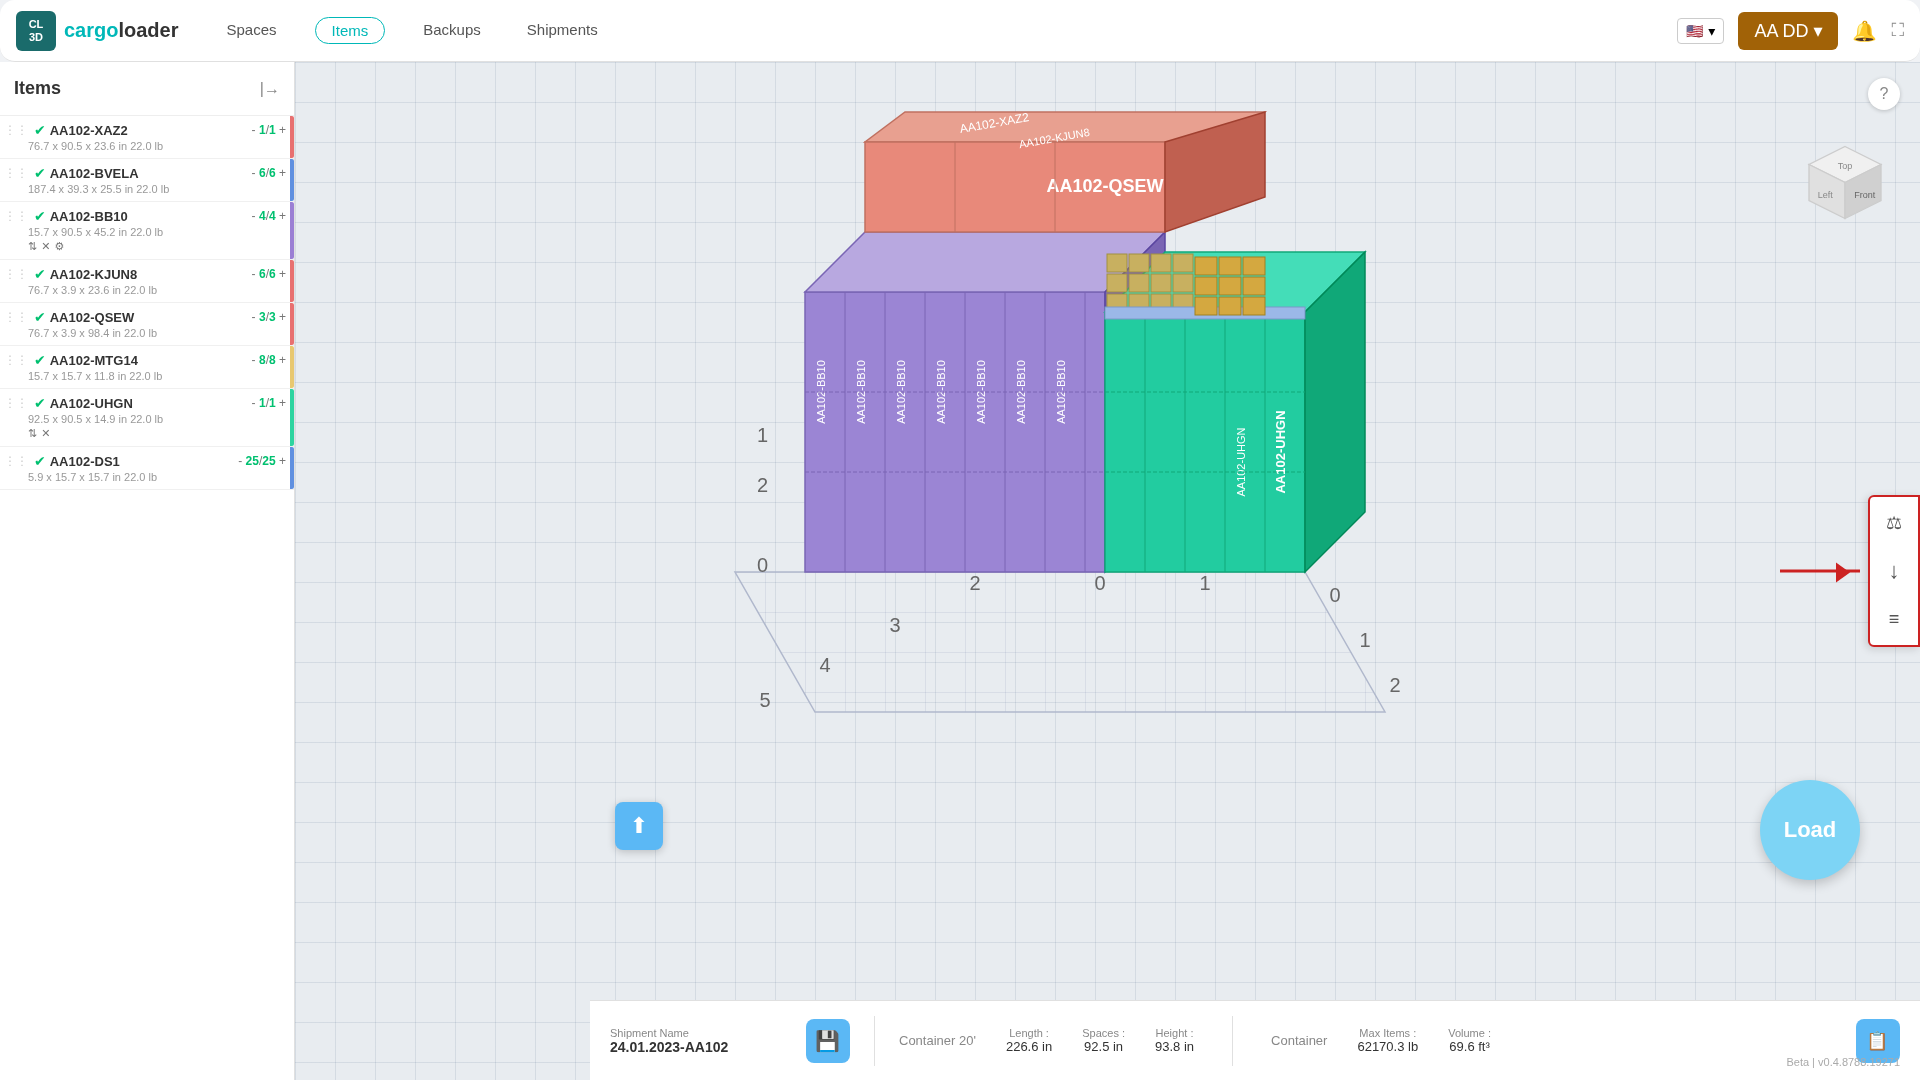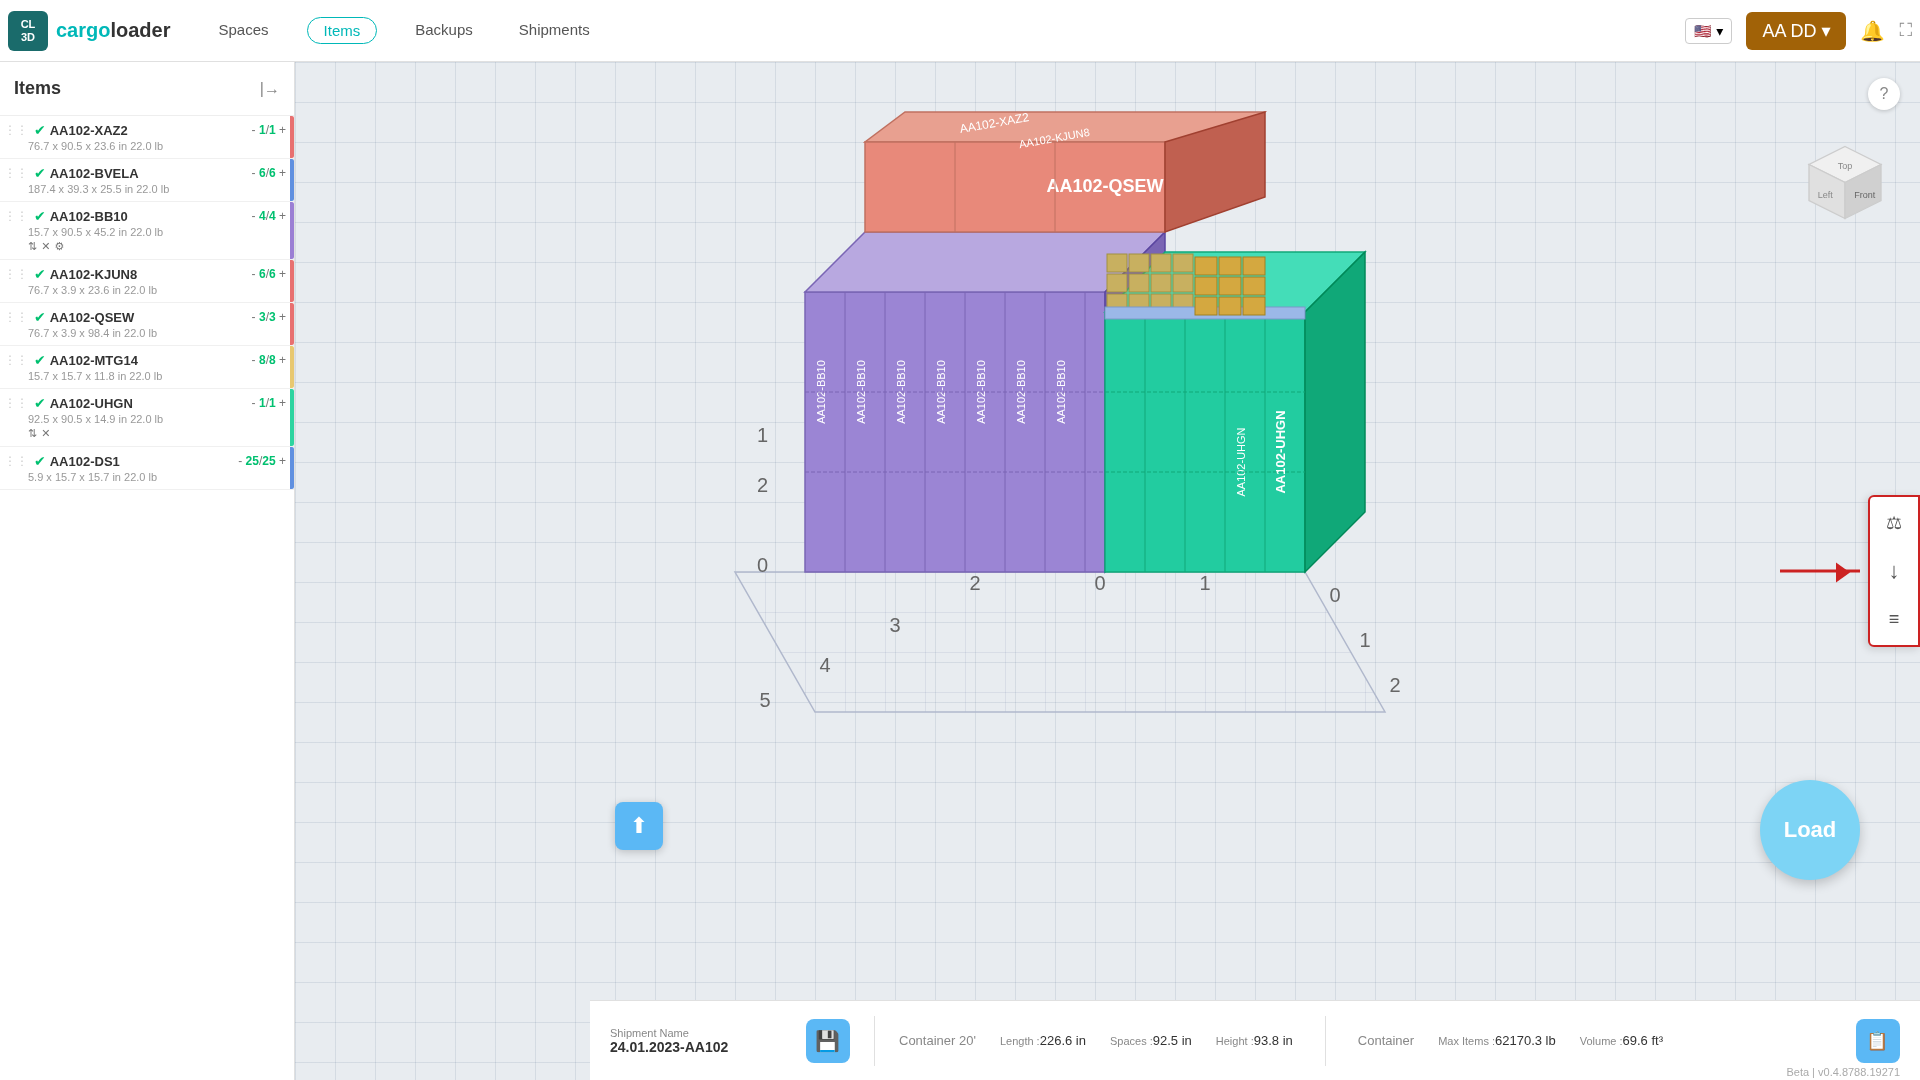--- a/index.html
+++ b/index.html
@@ -1,22 +1,22 @@
 <!DOCTYPE html>
 <html><head>
   <meta charset="utf-8">
   <style>
     * { box-sizing: border-box; margin: 0; padding: 0; }
     body { font-family: 'Segoe UI', Arial, sans-serif; background: #f0f2f5; width: 1920px; height: 1080px; overflow: hidden; }
 
     
     .navbar {
       display: flex; align-items: center; background: #fff;
-      height: 62px; padding: 0 8px; border-bottom: 1px solid #e0e0e0;
-      position: relative; z-index: 10;
+      height: 62px; padding: 0 16px; border-bottom: 1px solid #e0e0e0;
+      position: relative; z-index: 10; border-radius: 15px;
     }
     .logo-area { display: flex; align-items: center; margin-right: 40px; }
     .logo-box {
       width: 40px; height: 40px; background: #1a6b6b; border-radius: 6px;
       display: flex; align-items: center; justify-content: center;
       color: white; font-weight: bold; font-size: 11px; margin-right: 8px;
       flex-direction: column; line-height: 1.1;
     }
     .logo-text { color: #00b8b8; font-size: 20px; font-weight: bold; }
     .logo-text span { color: #333; }
@@ -161,35 +161,35 @@
     }
     .shipment-name-section { flex: 0 0 180px; }
     .shipment-label { font-size: 11px; color: #888; }
     .shipment-value { font-size: 14px; font-weight: 600; color: #333; }
     .save-btn {
       background: #5bb8f5; color: white; border: none; border-radius: 8px;
       width: 44px; height: 44px; font-size: 20px; cursor: pointer;
       display: flex; align-items: center; justify-content: center;
     }
     .container-specs {
-      display: flex; gap: 24px; flex: 1; align-items: center;
+      display: flex; gap: 30px; flex: 1; align-items: center;
     }
     .spec-group { display: flex; flex-direction: column; align-items: center; }
     .spec-title { font-size: 13px; color: #888; font-weight: 500; text-align: center; }
-    .spec-item { display: flex; flex-direction: row; align-items: center; }
+    .spec-item { display: flex; flex-direction: column; align-items: center; }
     .spec-key { font-size: 11px; color: #888; }
     .spec-val { font-size: 13px; color: #333; font-weight: 500; }
     .divider-v { width: 1px; background: #e0e0e0; height: 50px; margin: 0 8px; }
     .copy-btn {
       background: #5bb8f5; color: white; border: none; border-radius: 8px;
       width: 44px; height: 44px; font-size: 18px; cursor: pointer;
       display: flex; align-items: center; justify-content: center;
     }
     .beta-text {
-      position: absolute; bottom: 2px; right: 20px;
+      position: absolute; bottom: 12px; right: 20px;
       font-size: 11px; color: #aaa;
     }
   </style>
 </head>
 <body>
 
 <nav class="navbar">
   <div class="logo-area">
     <div class="logo-box">
       <span>CL</span>

